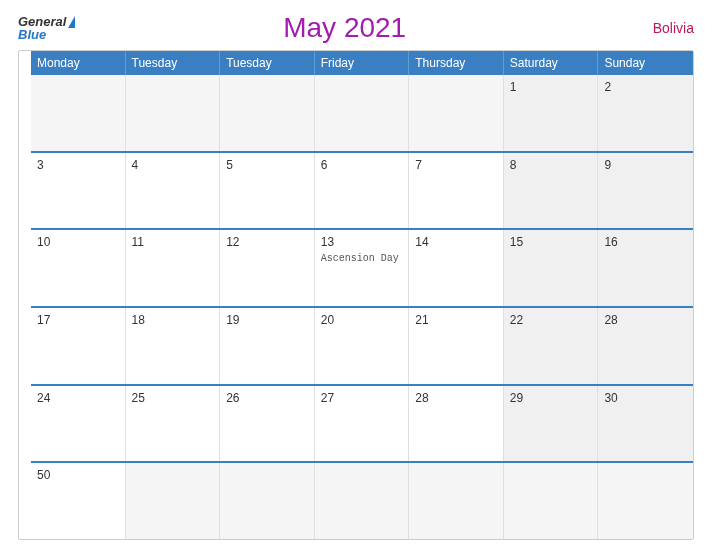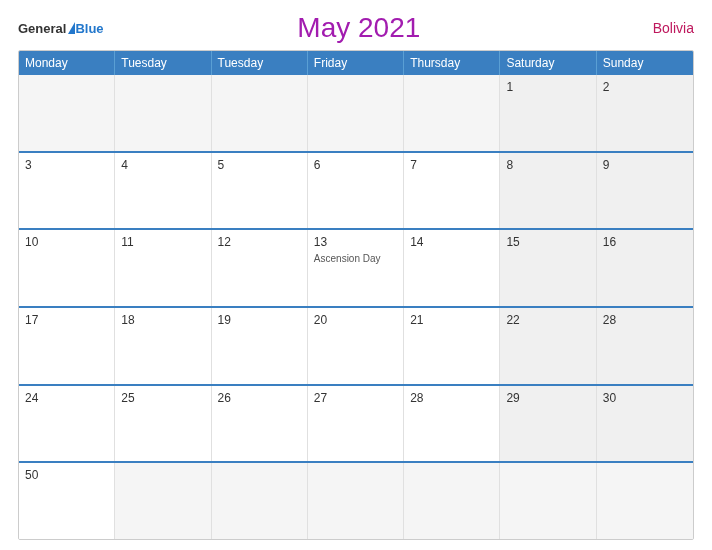--- a/index.html
+++ b/index.html
@@ -66,20 +66,21 @@
       min-width: 80px;
       text-align: right;
     }
     .calendar-container {
       flex: 1;
       display: flex;
       flex-direction: column;
       border: 1px solid #ccc;
       border-radius: 2px;
       overflow: hidden;
+      padding-left: 12px;
     }
     .day-headers {
       display: grid;
       grid-template-columns: repeat(7, 1fr);
       background: #3a7fc1;
     }
     .day-header {
       color: #fff;
       font-size: 12px;
       padding: 5px 6px;
@@ -118,24 +119,27 @@
     .cell-day {
       font-size: 12px;
       color: #333;
       font-weight: normal;
       margin-bottom: 2px;
     }
     .cell-event {
       font-size: 10px;
       color: #555;
       margin-top: 2px;
+      font-family: Liberation Mono, monospace;
     }
     .logo-stacked {
       display: flex;
+      flex-direction: column;
       line-height: 1.1;
+      font-style: italic;
     }
     .logo-row1 {
       display: flex;
       align-items: center;
     }
   </style>
 </head>
 <body>
 
 <div class="page-wrapper">

